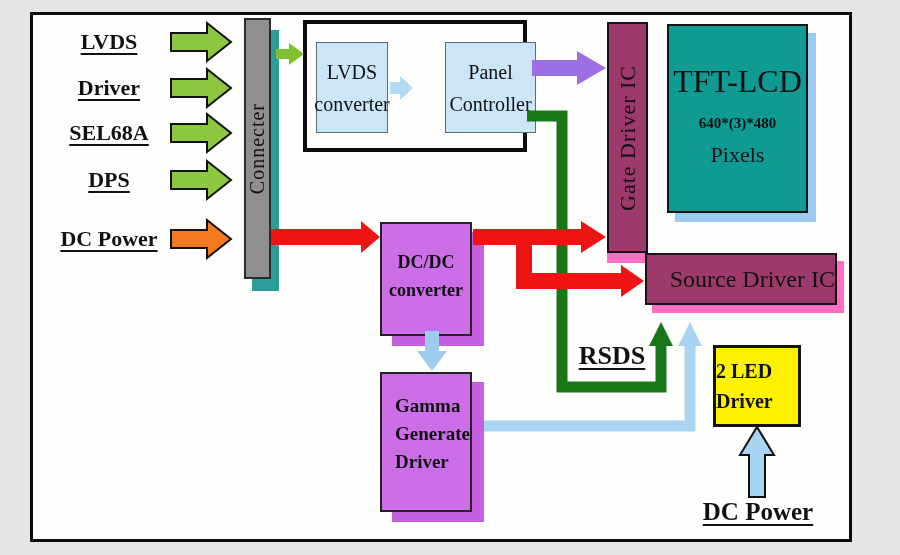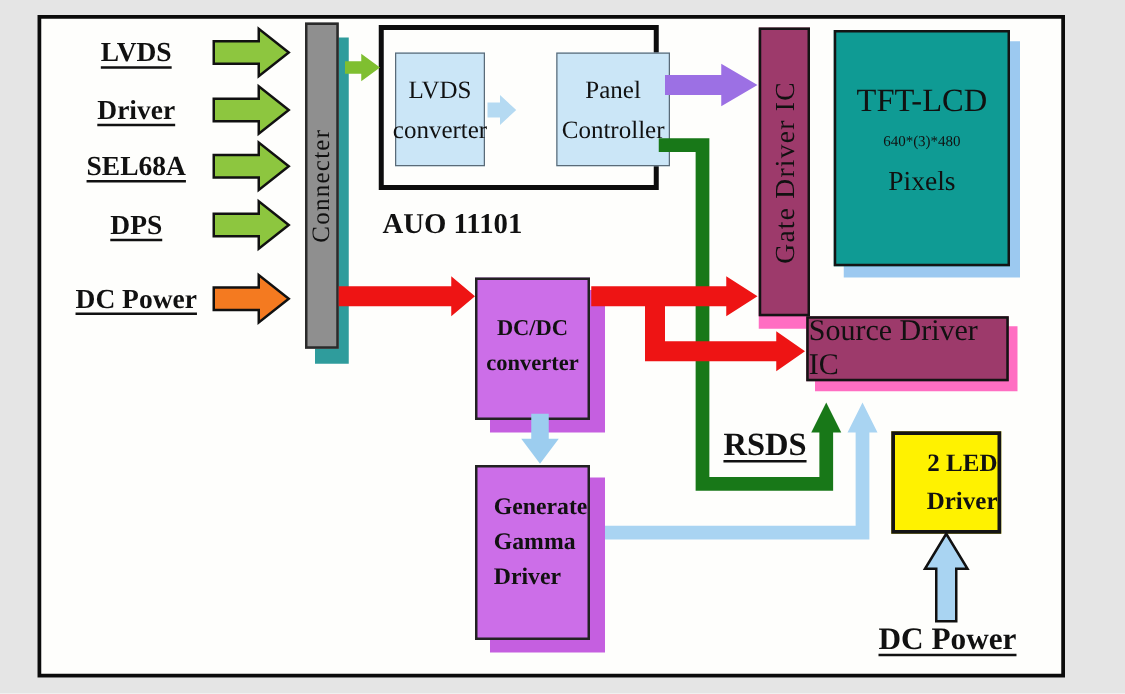--- a/index.html
+++ b/index.html
@@ -20,35 +20,35 @@
   #auo-box{left:303px;top:20px;width:224px;height:132px;border:4px solid #0d0d0d;background:#fefefc;}
   .chip{background:#cbe6f7;border:1px solid #5a6b78;display:flex;flex-direction:column;
     align-items:center;justify-content:center;font-size:20px;line-height:32px;text-align:center;}
   #lvds-receiver{left:316px;top:42px;width:72px;height:91px;}
   #panel-controller{left:413px;top:42px;width:91px;height:91px;margin-left:32px;}
   #auo-caption{left:306px;top:166px;font-weight:bold;font-size:23px;white-space:nowrap;}
   
   #gate-driver{left:607px;top:22px;width:41px;height:231px;background:#9d3a6b;border:2px solid #141414;
     box-shadow:0 10px 0 #ff6ec2;display:flex;align-items:center;justify-content:center;}
   #gate-driver .vtext{font-size:22px;}
-  #source-driver{left:645px;top:253px;width:162px;height:52px;background:#9d3a6b;border:2px solid #141414;
-    box-shadow:7px 8px 0 #ff6ec2;display:flex;align-items:center;justify-content:center;font-size:24px;}
+  #source-driver{left:645px;top:253px;width:192px;height:52px;background:#9d3a6b;border:2px solid #141414;
+    box-shadow:7px 8px 0 #ff6ec2;display:flex;align-items:center;justify-content:flex-end;font-size:24px;}
   
   #tft{left:667px;top:24px;width:141px;height:189px;background:#0f9b94;border:2px solid #141414;
     box-shadow:8px 9px 0 #9cc9f0;text-align:center;padding-top:40px;}
-  #tft .l1{font-size:26px;line-height:30px;}
-  #tft .l2{font-size:12px;font-weight:normal;line-height:20px;margin-top:7px;}
+  #tft .l1{font-size:32px;line-height:30px;}
+  #tft .l2{font-size:15px;font-weight:bold;line-height:20px;margin-top:17px;}
   #tft .l3{font-size:22px;line-height:26px;margin-top:9px;}
   
   .magenta{background:#cc6ee8;border:2px solid #222;box-shadow:12px 10px 0 #c55fe0;font-weight:bold;}
   #dcdc{left:380px;top:222px;width:92px;height:114px;text-align:center;font-size:18px;line-height:28px;padding-top:24px;}
   #gamma{left:380px;top:372px;width:92px;height:140px;font-size:19px;line-height:28px;padding:18px 0 0 13px;}
   
   #led{left:713px;top:345px;width:88px;height:82px;background:#fff200;border:3px solid #141414;
-    text-align:right;font-weight:bold;font-size:20px;line-height:30px;padding-top:8px;}
+    text-align:left;font-weight:bold;font-size:20px;line-height:30px;padding-top:8px;}
   
   #rsds-label{left:574px;top:341px;width:76px;text-align:center;font-weight:bold;font-size:26px;
     text-decoration:underline;text-decoration-thickness:2px;text-underline-offset:4px;}
   #dc-power-bottom{left:694px;top:498px;width:128px;text-align:center;font-weight:bold;font-size:25px;
     text-decoration:underline;text-decoration-thickness:2px;text-underline-offset:4px;white-space:nowrap;}
   #wires{left:0;top:0;width:900px;height:555px;pointer-events:none;}
 </style>
 </head>
 <body>
 
@@ -67,21 +67,20 @@
 
   <div id="auo-box" class="abs"></div>
   <div id="lvds-receiver" class="abs chip">
     <span>LVDS</span>
     <span>converter</span>
   </div>
   <div id="panel-controller" class="abs chip">
     <span>Panel</span>
     <span>Controller</span>
   </div>
-  <div id="auo-caption" class="abs">AUO 11101</div>
 
   <div id="gate-driver" class="abs">
     <span class="vtext">Gate Driver IC</span>
   </div>
 
   <div id="tft" class="abs">
     <div class="l1">TFT-LCD</div>
     <div class="l2">640*(3)*480</div>
     <div class="l3">Pixels</div>
   </div>
@@ -89,22 +88,22 @@
   <div id="source-driver" class="abs">
     <span>Source Driver IC</span>
   </div>
 
   <div id="dcdc" class="abs magenta">
     <div>DC/DC</div>
     <div>converter</div>
   </div>
 
   <div id="gamma" class="abs magenta">
+    <div>Gamma</div>
     <div>Generate</div>
-    <div>Gamma</div>
     <div>Driver</div>
   </div>
 
   <div id="led" class="abs">
     <div>2 LED</div>
     <div>Driver</div>
   </div>
 
   <div id="rsds-label" class="abs">RSDS</div>
   <div id="dc-power-bottom" class="abs">DC Power</div>

